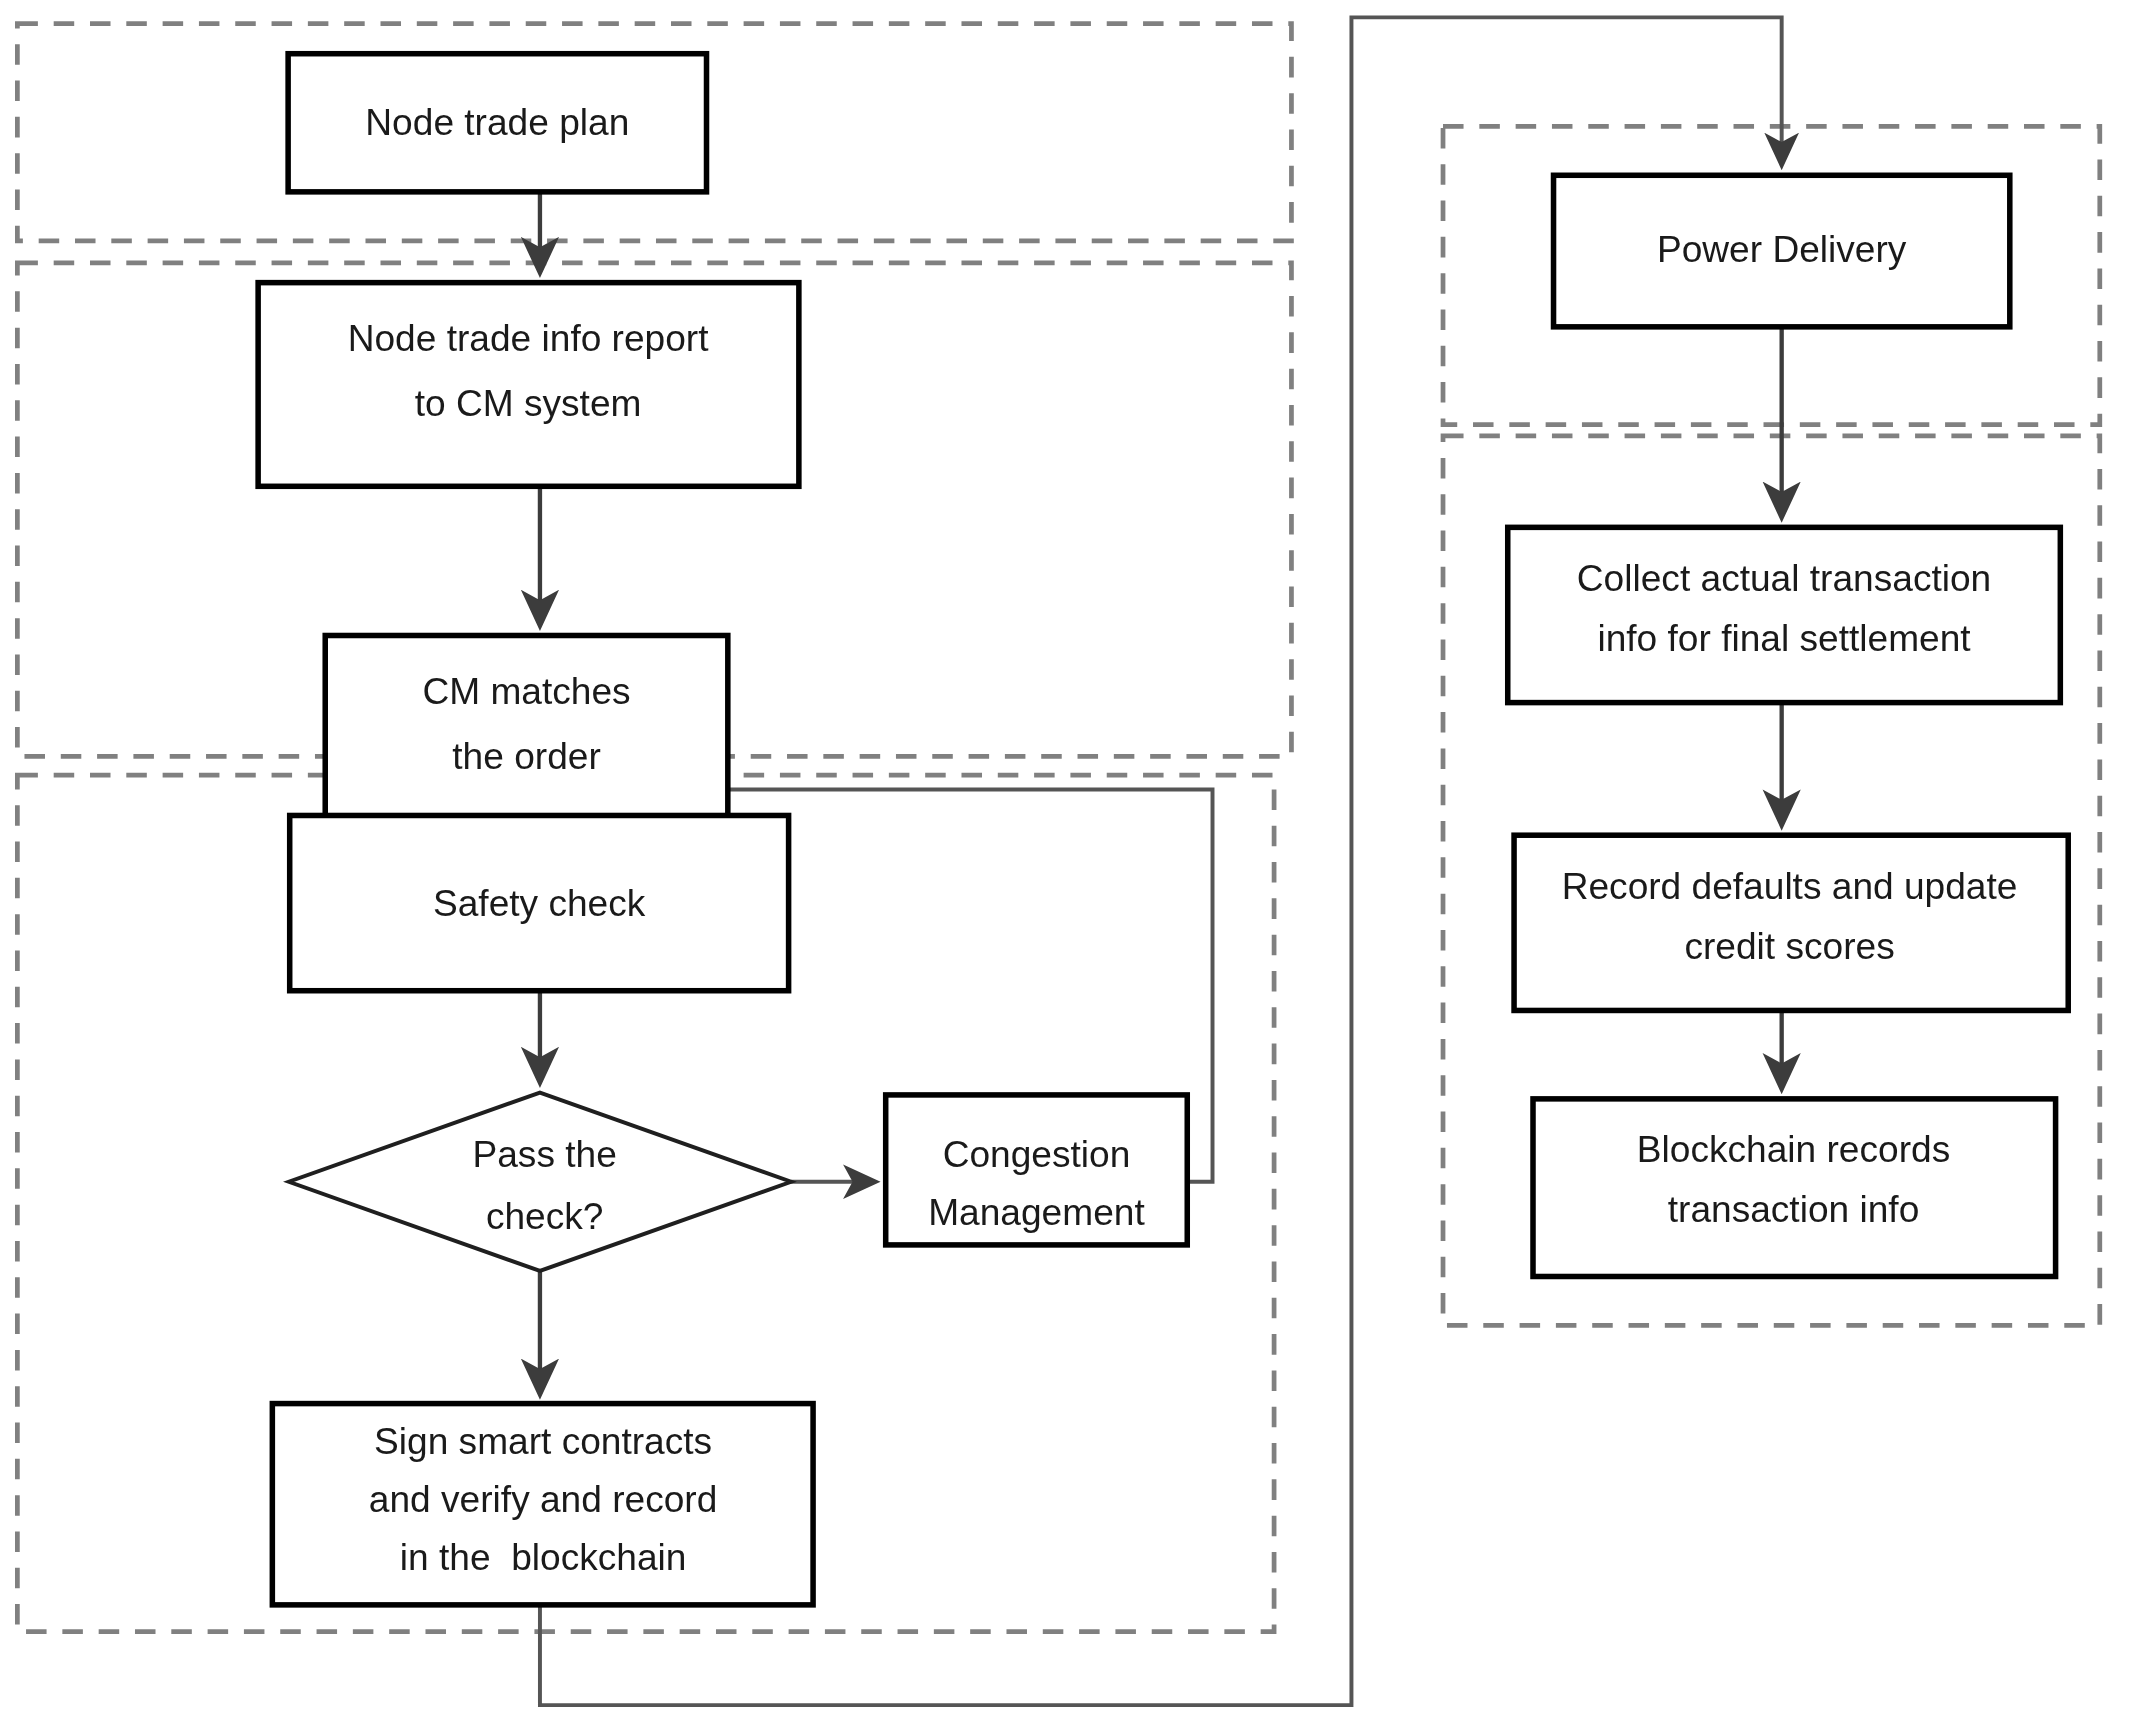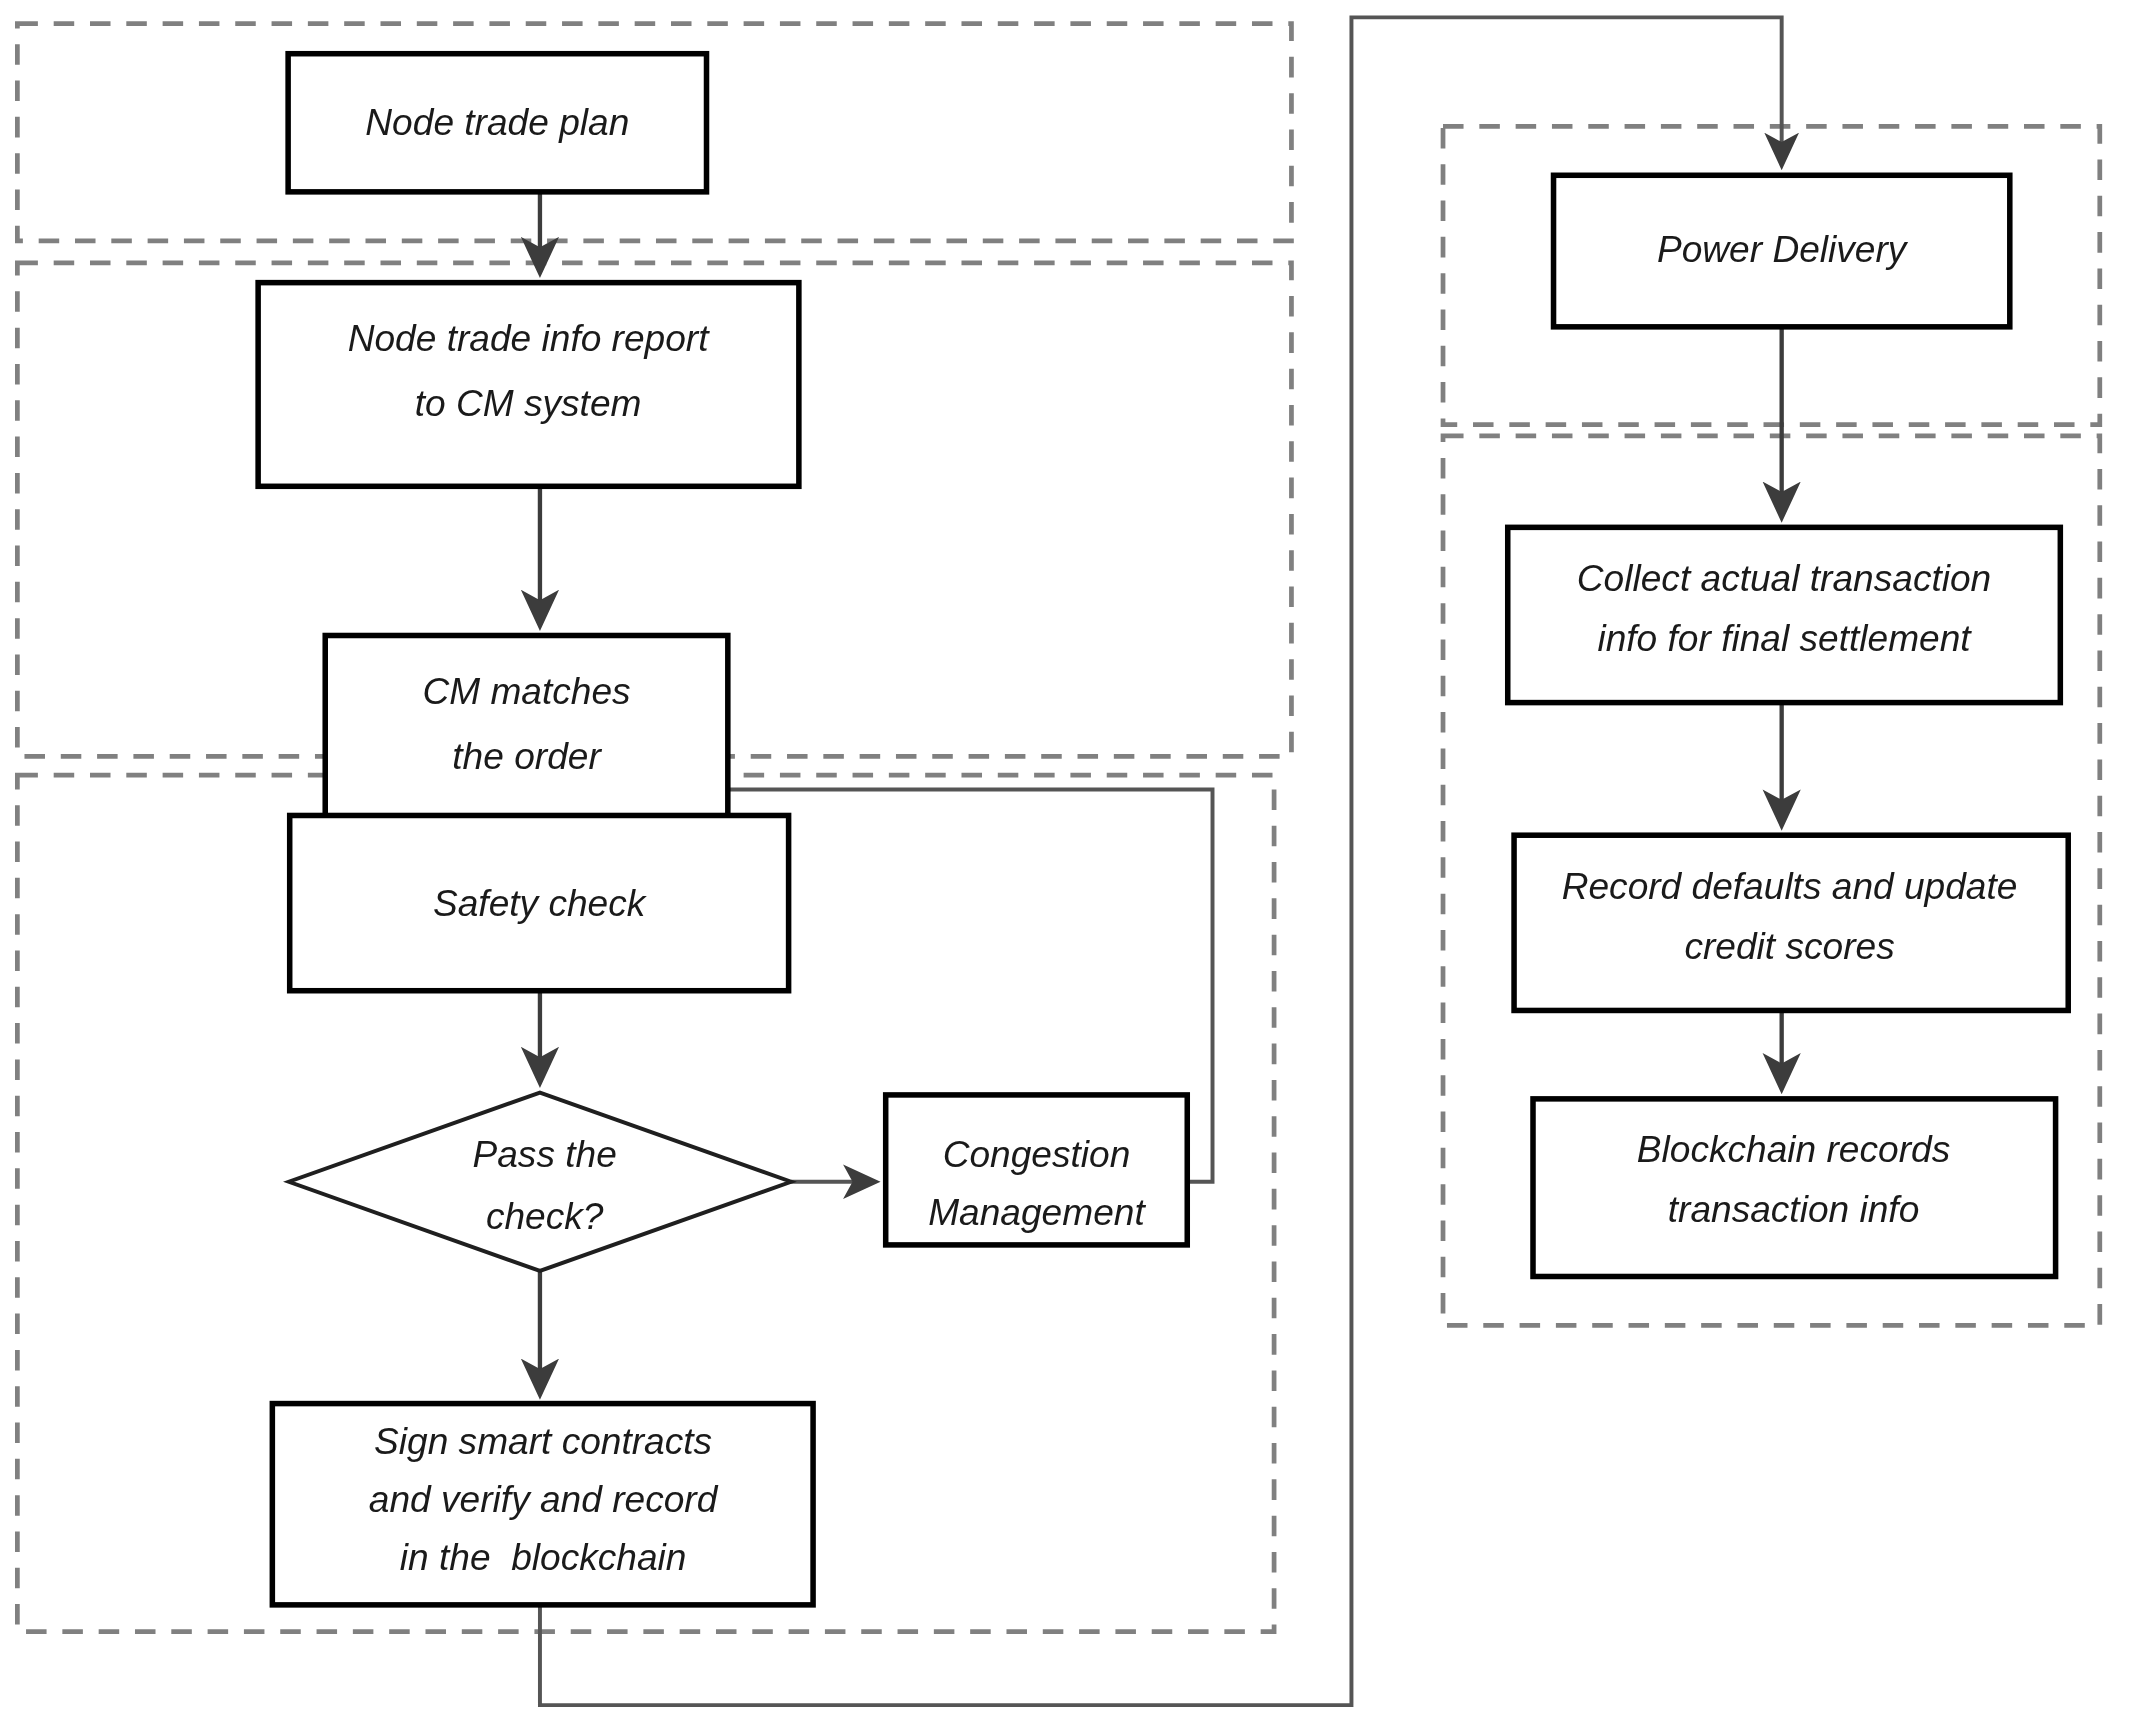--- a/index.html
+++ b/index.html
@@ -6,21 +6,20 @@
     margin: 0;
     padding: 0;
     background: #ffffff;
   }
   #canvas {
     position: relative;
     width: 2129px;
     height: 1732px;
     background: #ffffff;
     font-family: "Liberation Sans", sans-serif;
-    font-style: italic;
   }
   svg.layer {
     position: absolute;
     left: 0;
     top: 0;
     width: 2129px;
     height: 1732px;
     overflow: visible;
   }
   .node-text {

